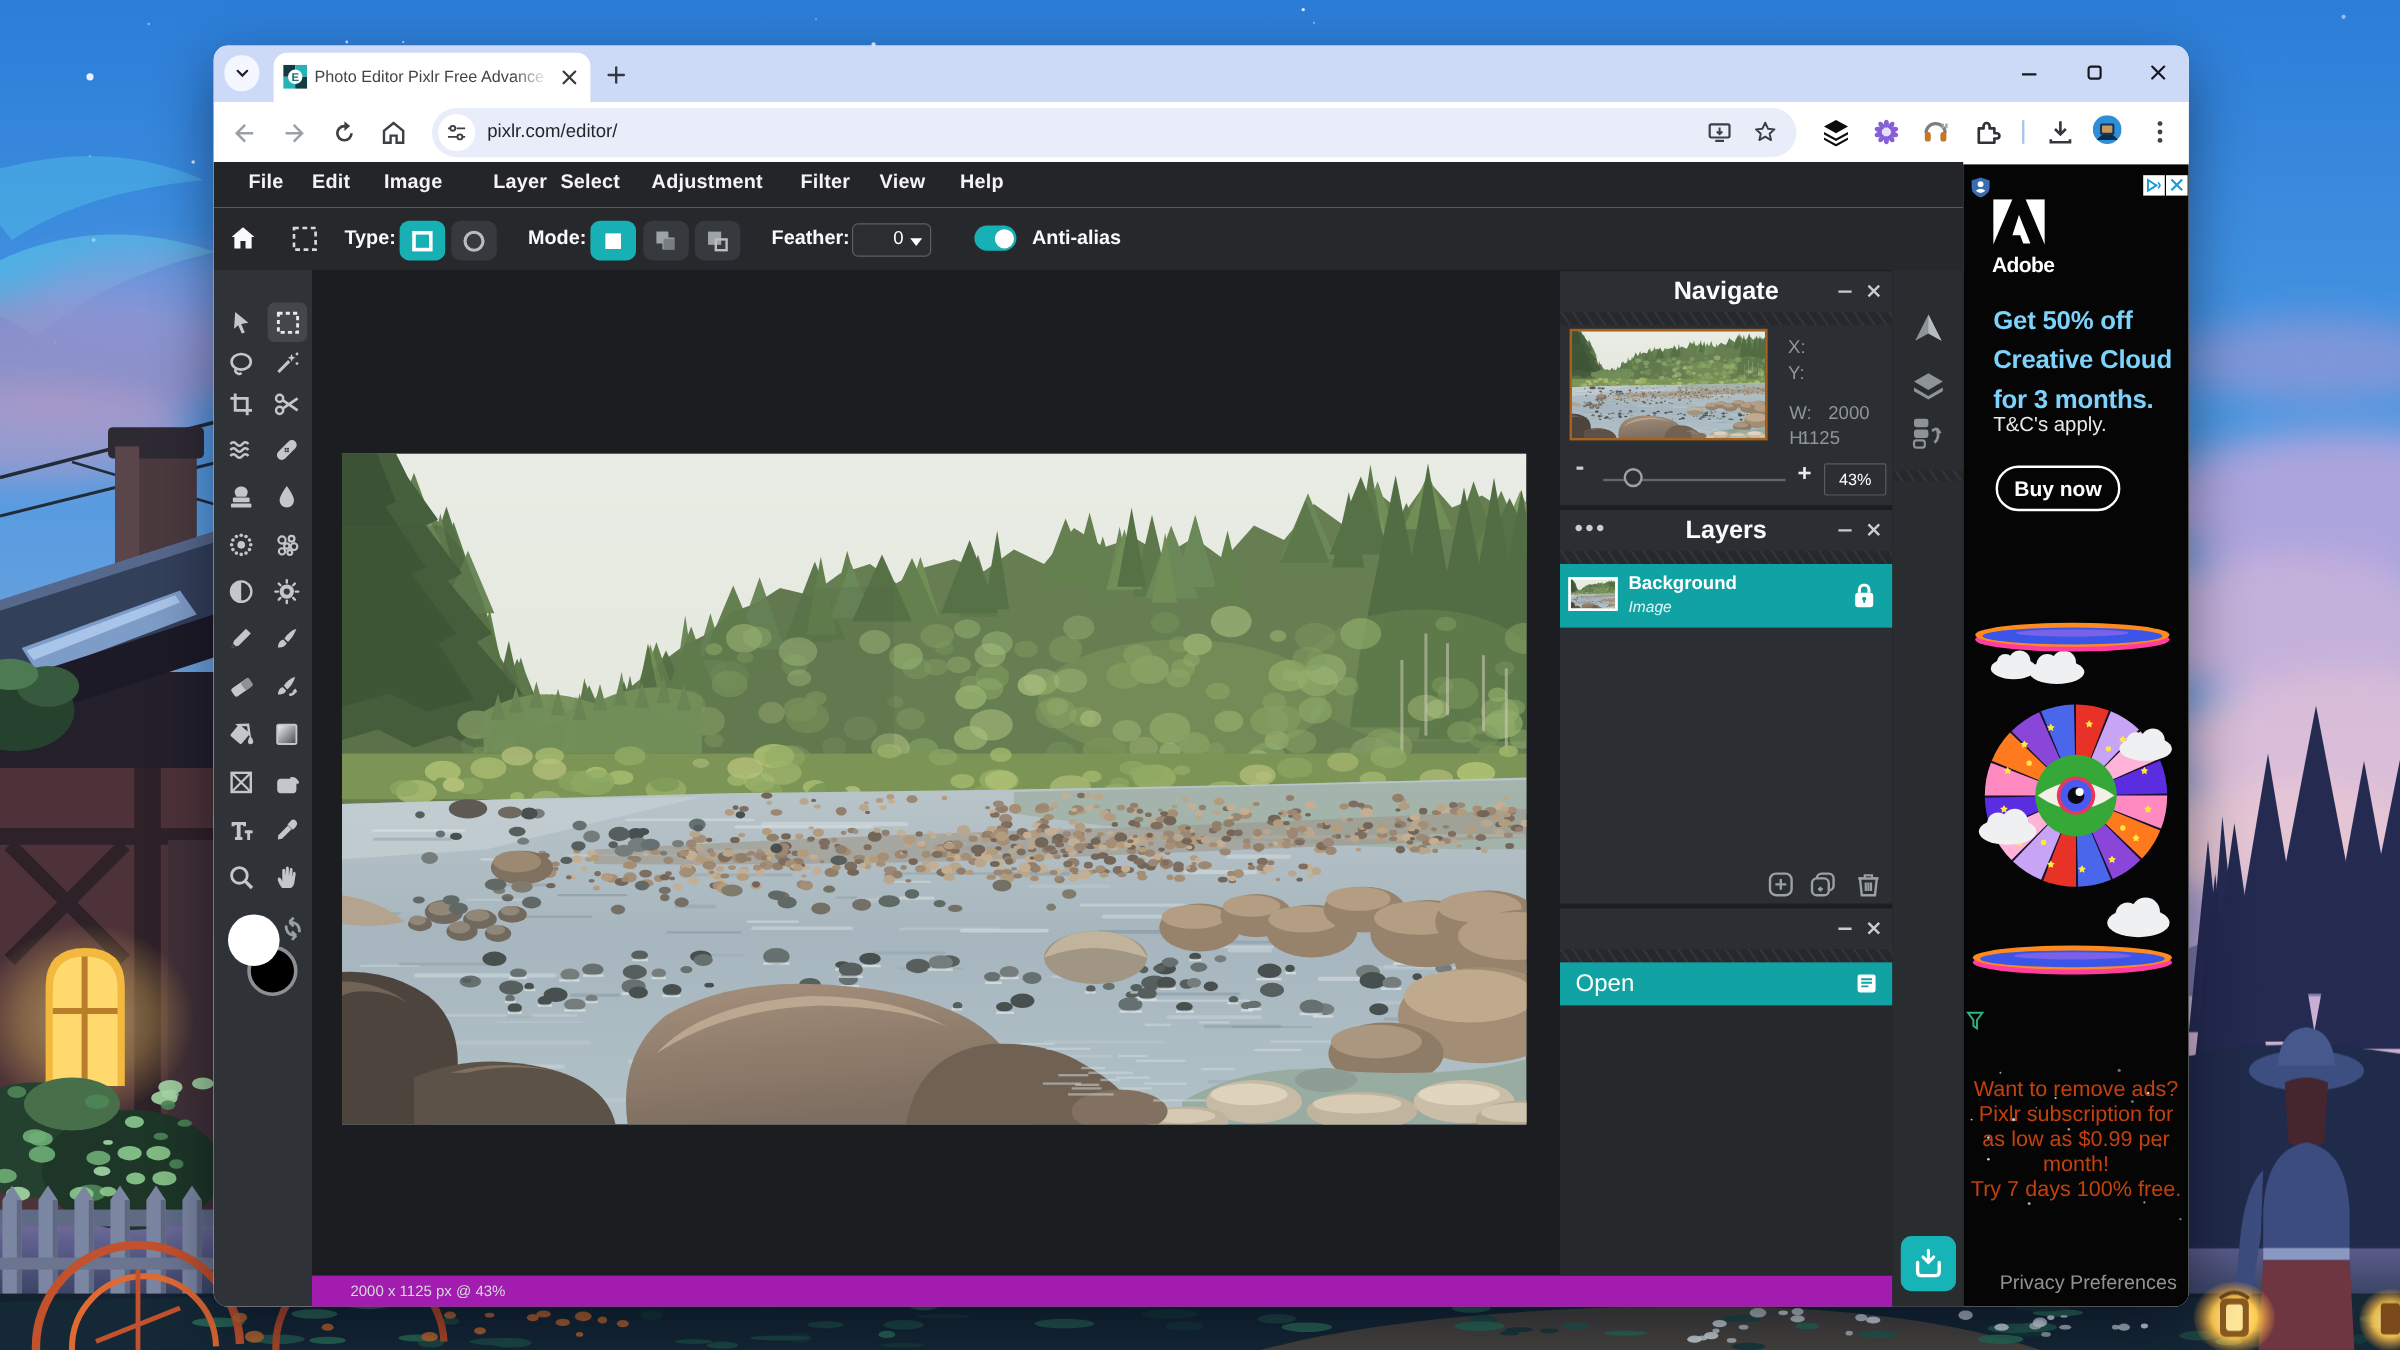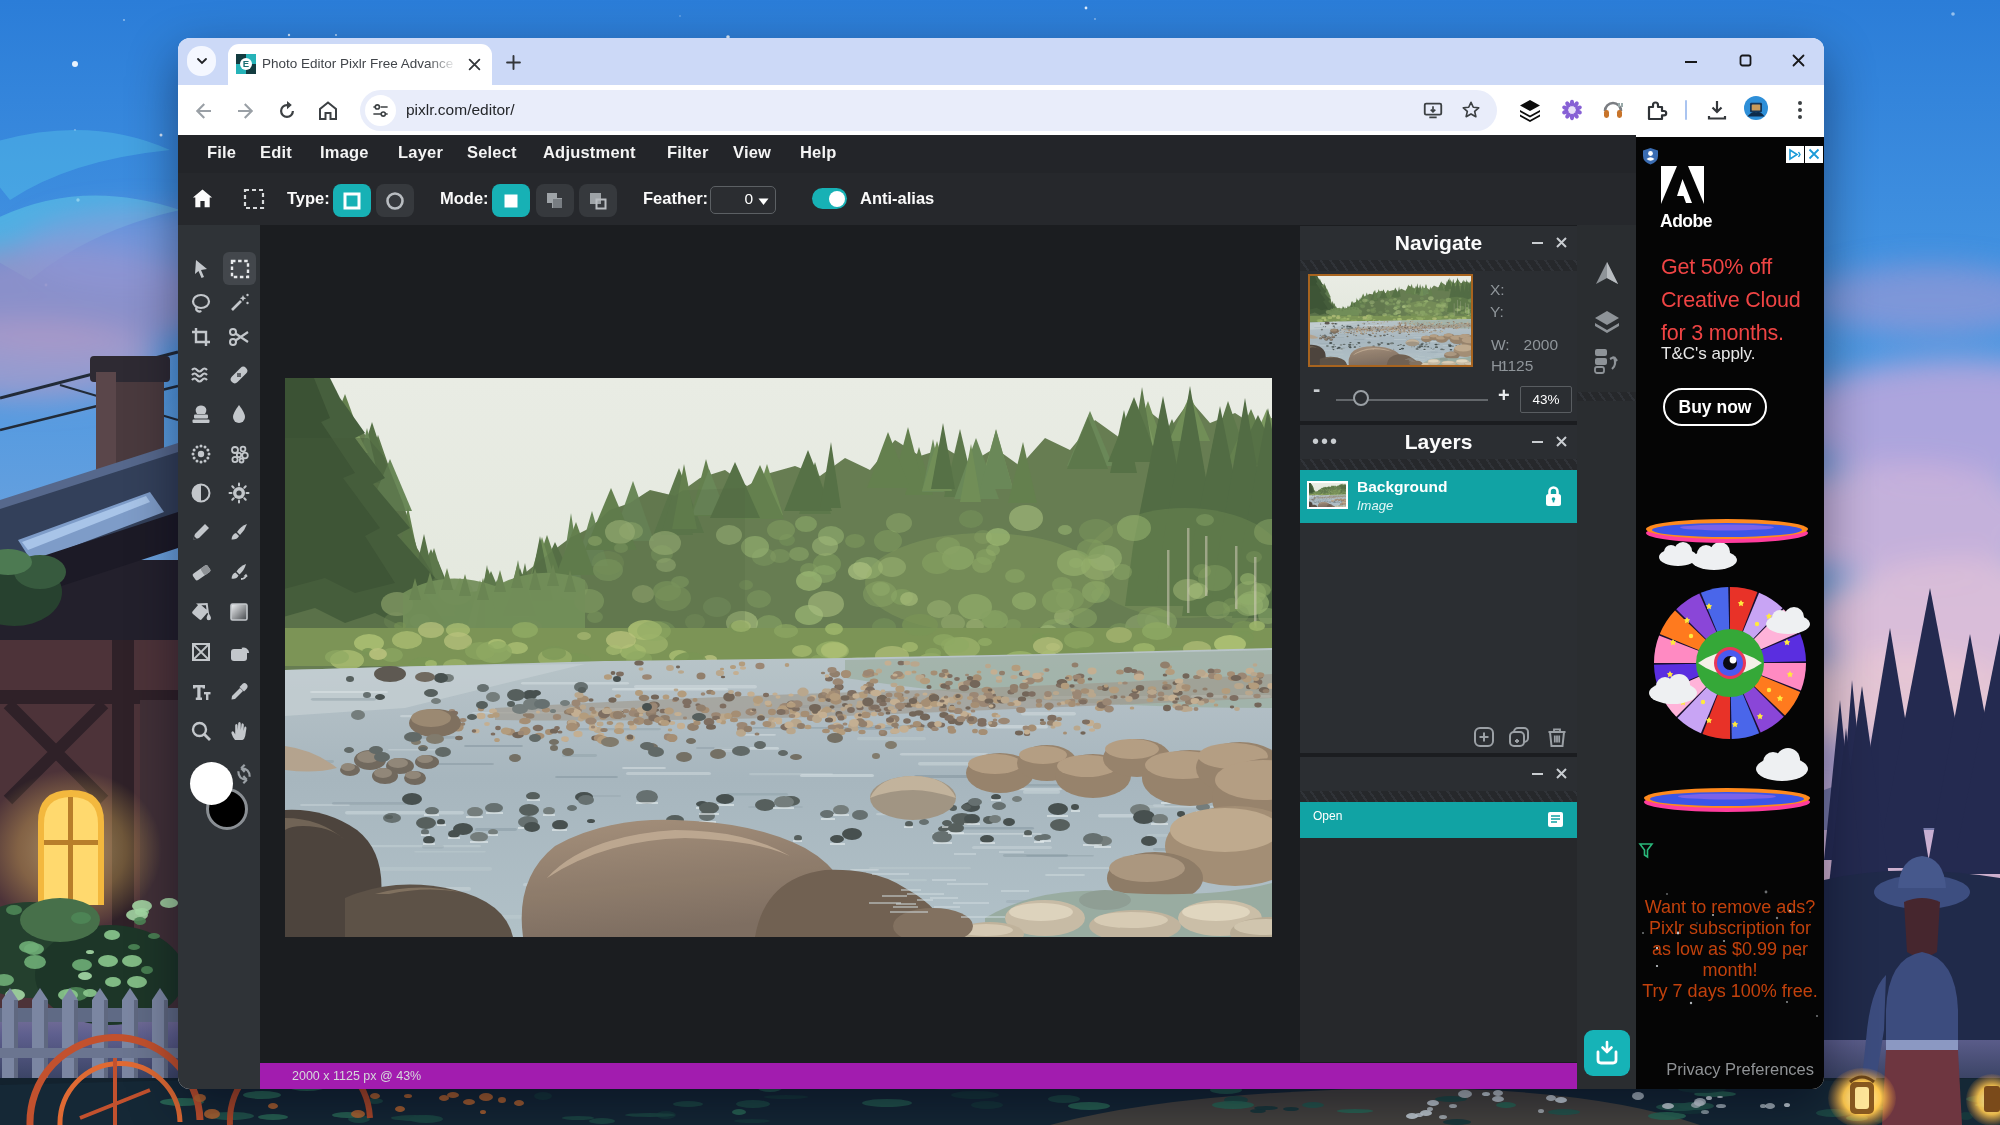--- a/index.html
+++ b/index.html
@@ -33,21 +33,21 @@
   color:#d6d9db; font-size:12.5px; }
 #statusbar span { position:absolute; left:32px; top:6px; }
 .panel { position:absolute; background:#2b2e32; }
 .phead { position:absolute; left:0; top:0; width:100%; height:34px; color:#fbfbfb; font-weight:700; font-size:21px;
   text-align:center; line-height:34px; }
 .hatch { position:absolute; left:0; width:100%; height:11px;
   background:repeating-linear-gradient(55deg, #26282b 0 6px, #303338 6px 8px); }
 .teal-row { position:absolute; background:#11a3a4; }
 
 #ad { position:absolute; left:1458px; top:99px; width:188px; height:952px; background:#050505; overflow:hidden; }
-.adtxt { color:#ef4444; font-weight:400; }
+.adtxt { color:#7dd3fc; font-weight:700; }
 </style></head><body>
 
 <div id="stage">
 <svg width="2000" height="1125" viewBox="0 0 2000 1125" style="position:absolute;left:0;top:0">
 <defs>
 <linearGradient id="wsky" x1="0" y1="0" x2="0" y2="1">
  <stop offset="0" stop-color="#2b7dd8"></stop>
  <stop offset="0.28" stop-color="#4796e2"></stop>
  <stop offset="0.52" stop-color="#6fa3dd"></stop>
  <stop offset="0.66" stop-color="#a79fd2"></stop>
@@ -438,21 +438,21 @@
 <svg class="cicon" style="left:1610px;top:13px" viewBox="0 0 24 24">
           <circle cx="12" cy="5" r="2" fill="#3c4043"></circle>
           <circle cx="12" cy="12" r="2" fill="#3c4043"></circle>
           <circle cx="12" cy="19" r="2" fill="#3c4043"></circle>
         </svg>
 </div>
 <div id="menubar">
         <span class="abs" style="left:29px;top:8px">File</span>
         <span class="abs" style="left:82px;top:8px">Edit</span>
         <span class="abs" style="left:142px;top:8px">Image</span>
-        <span class="abs" style="left:220px;top:8px">Layer</span>
+        <span class="abs" style="left:233px;top:8px">Layer</span>
         <span class="abs" style="left:289px;top:8px">Select</span>
         <span class="abs" style="left:365px;top:8px">Adjustment</span>
         <span class="abs" style="left:489px;top:8px">Filter</span>
         <span class="abs" style="left:555px;top:8px">View</span>
         <span class="abs" style="left:622px;top:8px">Help</span>
       </div>
 <div id="toolbar">
 <svg class="abs" style="left:13px;top:14px" width="23" height="23" viewBox="0 0 24 24">
           <path d="M12 2.5 L22 11 L19.5 11 L19.5 21 L14.2 21 L14.2 14.5 L9.8 14.5 L9.8 21 L4.5 21 L4.5 11 L2 11 Z" fill="#fbfbfb"></path>
         </svg>
@@ -2113,21 +2113,21 @@
 </div>
 <div class="panel" style="left:1122px;top:719px;width:277px;height:305px">
 <svg class="abs" style="left:231px;top:13px" width="13" height="8" viewBox="0 0 13 8">
           <path d="M1 4 L12 4" stroke="#c9cdd1" stroke-width="2"></path>
         </svg>
 <svg class="abs" style="left:255px;top:10px" width="13" height="13" viewBox="0 0 13 13">
           <path d="M2 2 L11 11 M11 2 L2 11" stroke="#c9cdd1" stroke-width="2"></path>
         </svg>
 <div class="hatch" style="top:34px"></div>
 <div class="teal-row" style="left:0;top:45px;width:277px;height:36px">
-<div class="abs" style="left:13px;top:7px;color:#fff;font-size:12px">Open</div>
+<div class="abs" style="left:13px;top:7px;color:#fff;font-size:20px">Open</div>
 <svg class="abs" style="left:246px;top:8px" width="19" height="19" viewBox="0 0 19 19">
             <rect x="2" y="2" width="15" height="15" rx="2" fill="#fff"></rect>
             <path d="M5 6 L14 6 M5 9 L14 9 M5 12 L11 12" stroke="#11a3a4" stroke-width="1.6"></path>
           </svg>
 </div>
 <div class="abs" style="left:0;top:81px;width:277px;height:224px;background:#26282b"></div>
 </div>
 <div class="abs" style="left:1399px;top:187px;width:59px;height:864px;background:#2a2d30">
 <svg class="abs" style="left:17px;top:35px" width="26" height="28" viewBox="0 0 26 28">
           <path d="M13 2 L24 24 L13 18 L2 24 Z" fill="#8e9398"></path>

